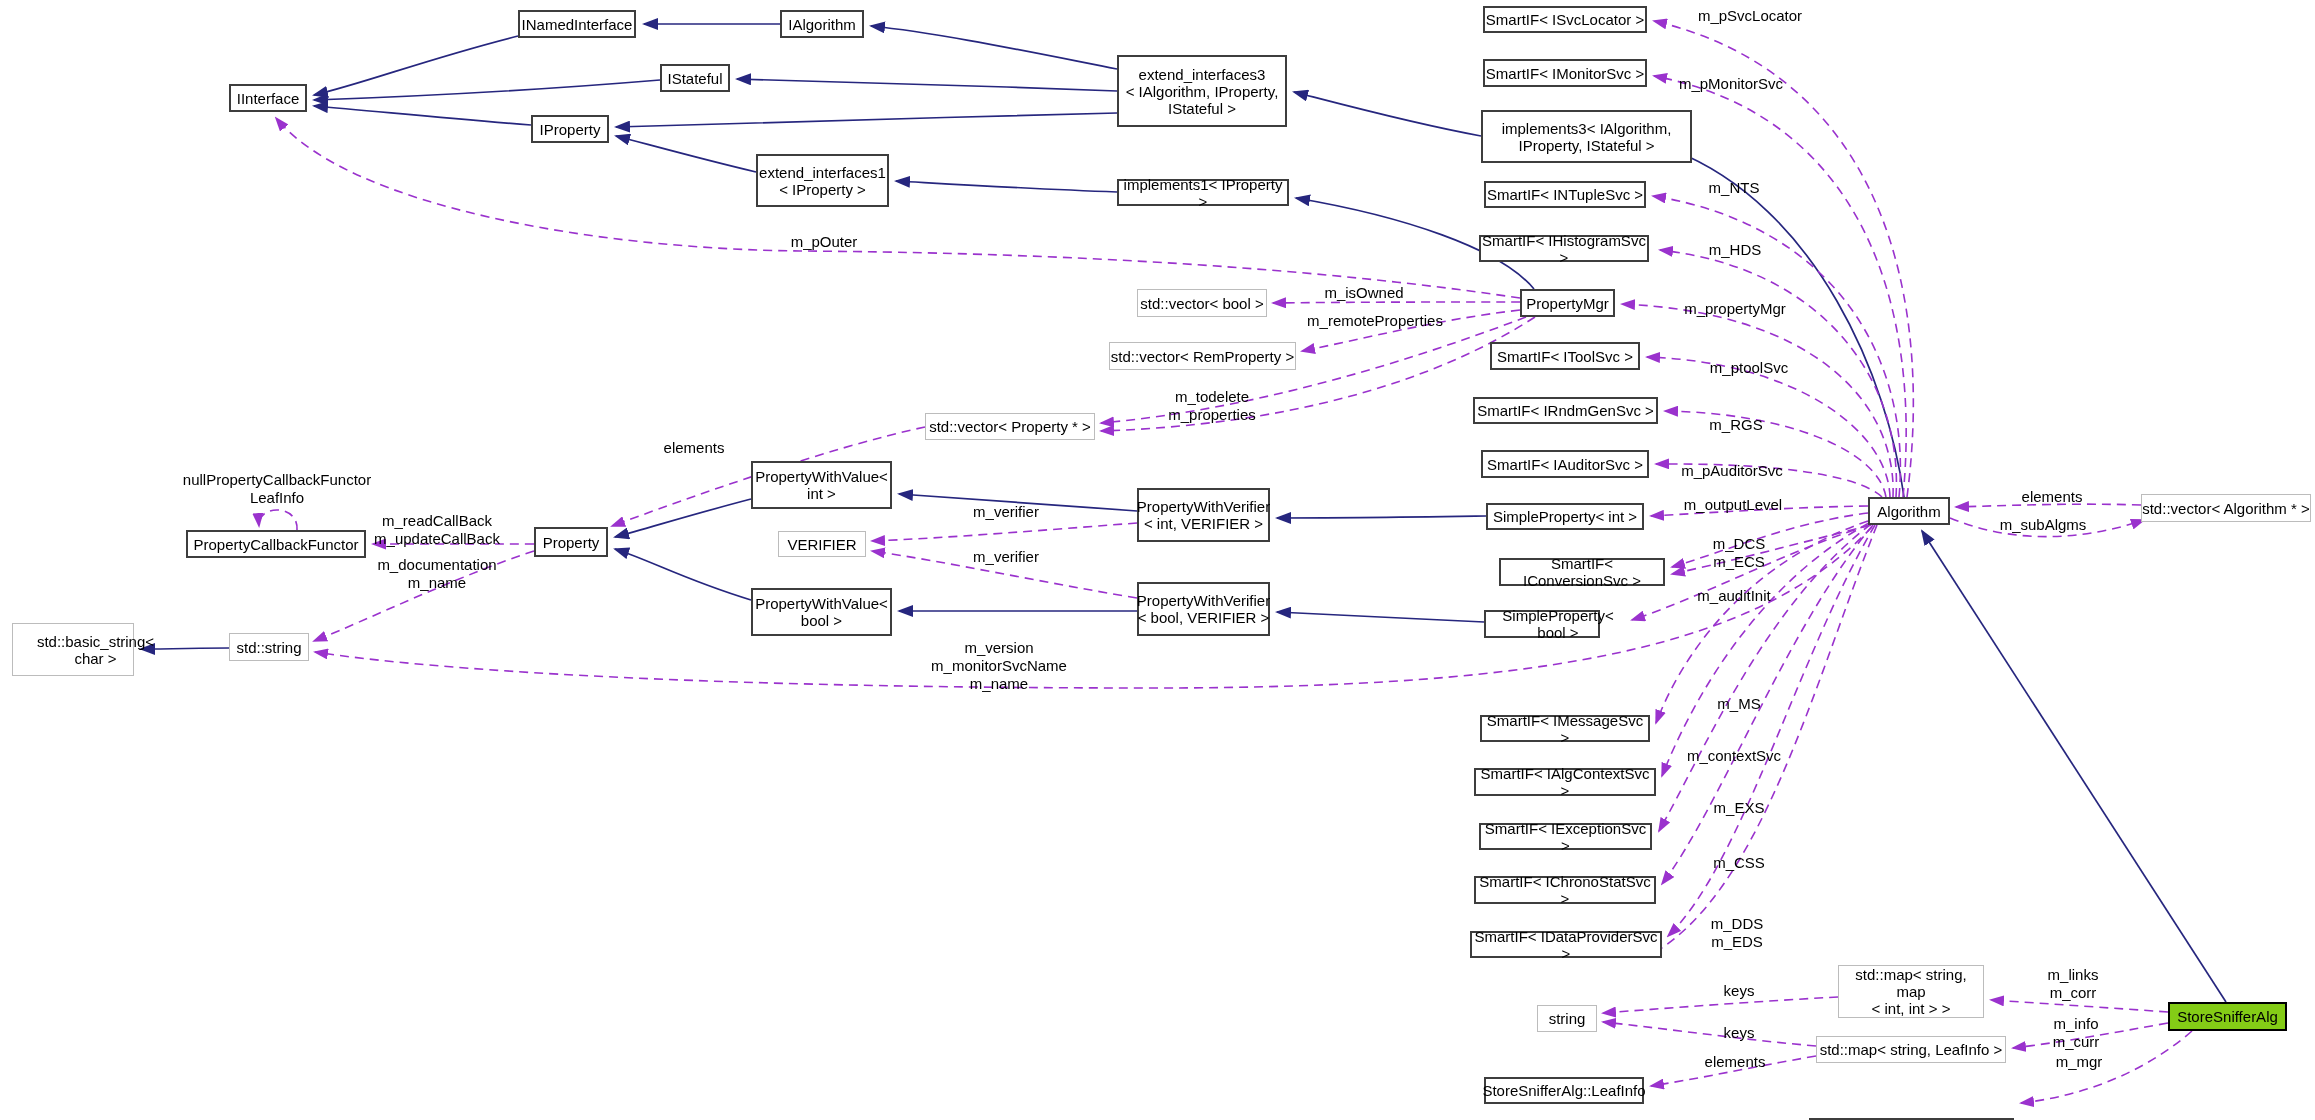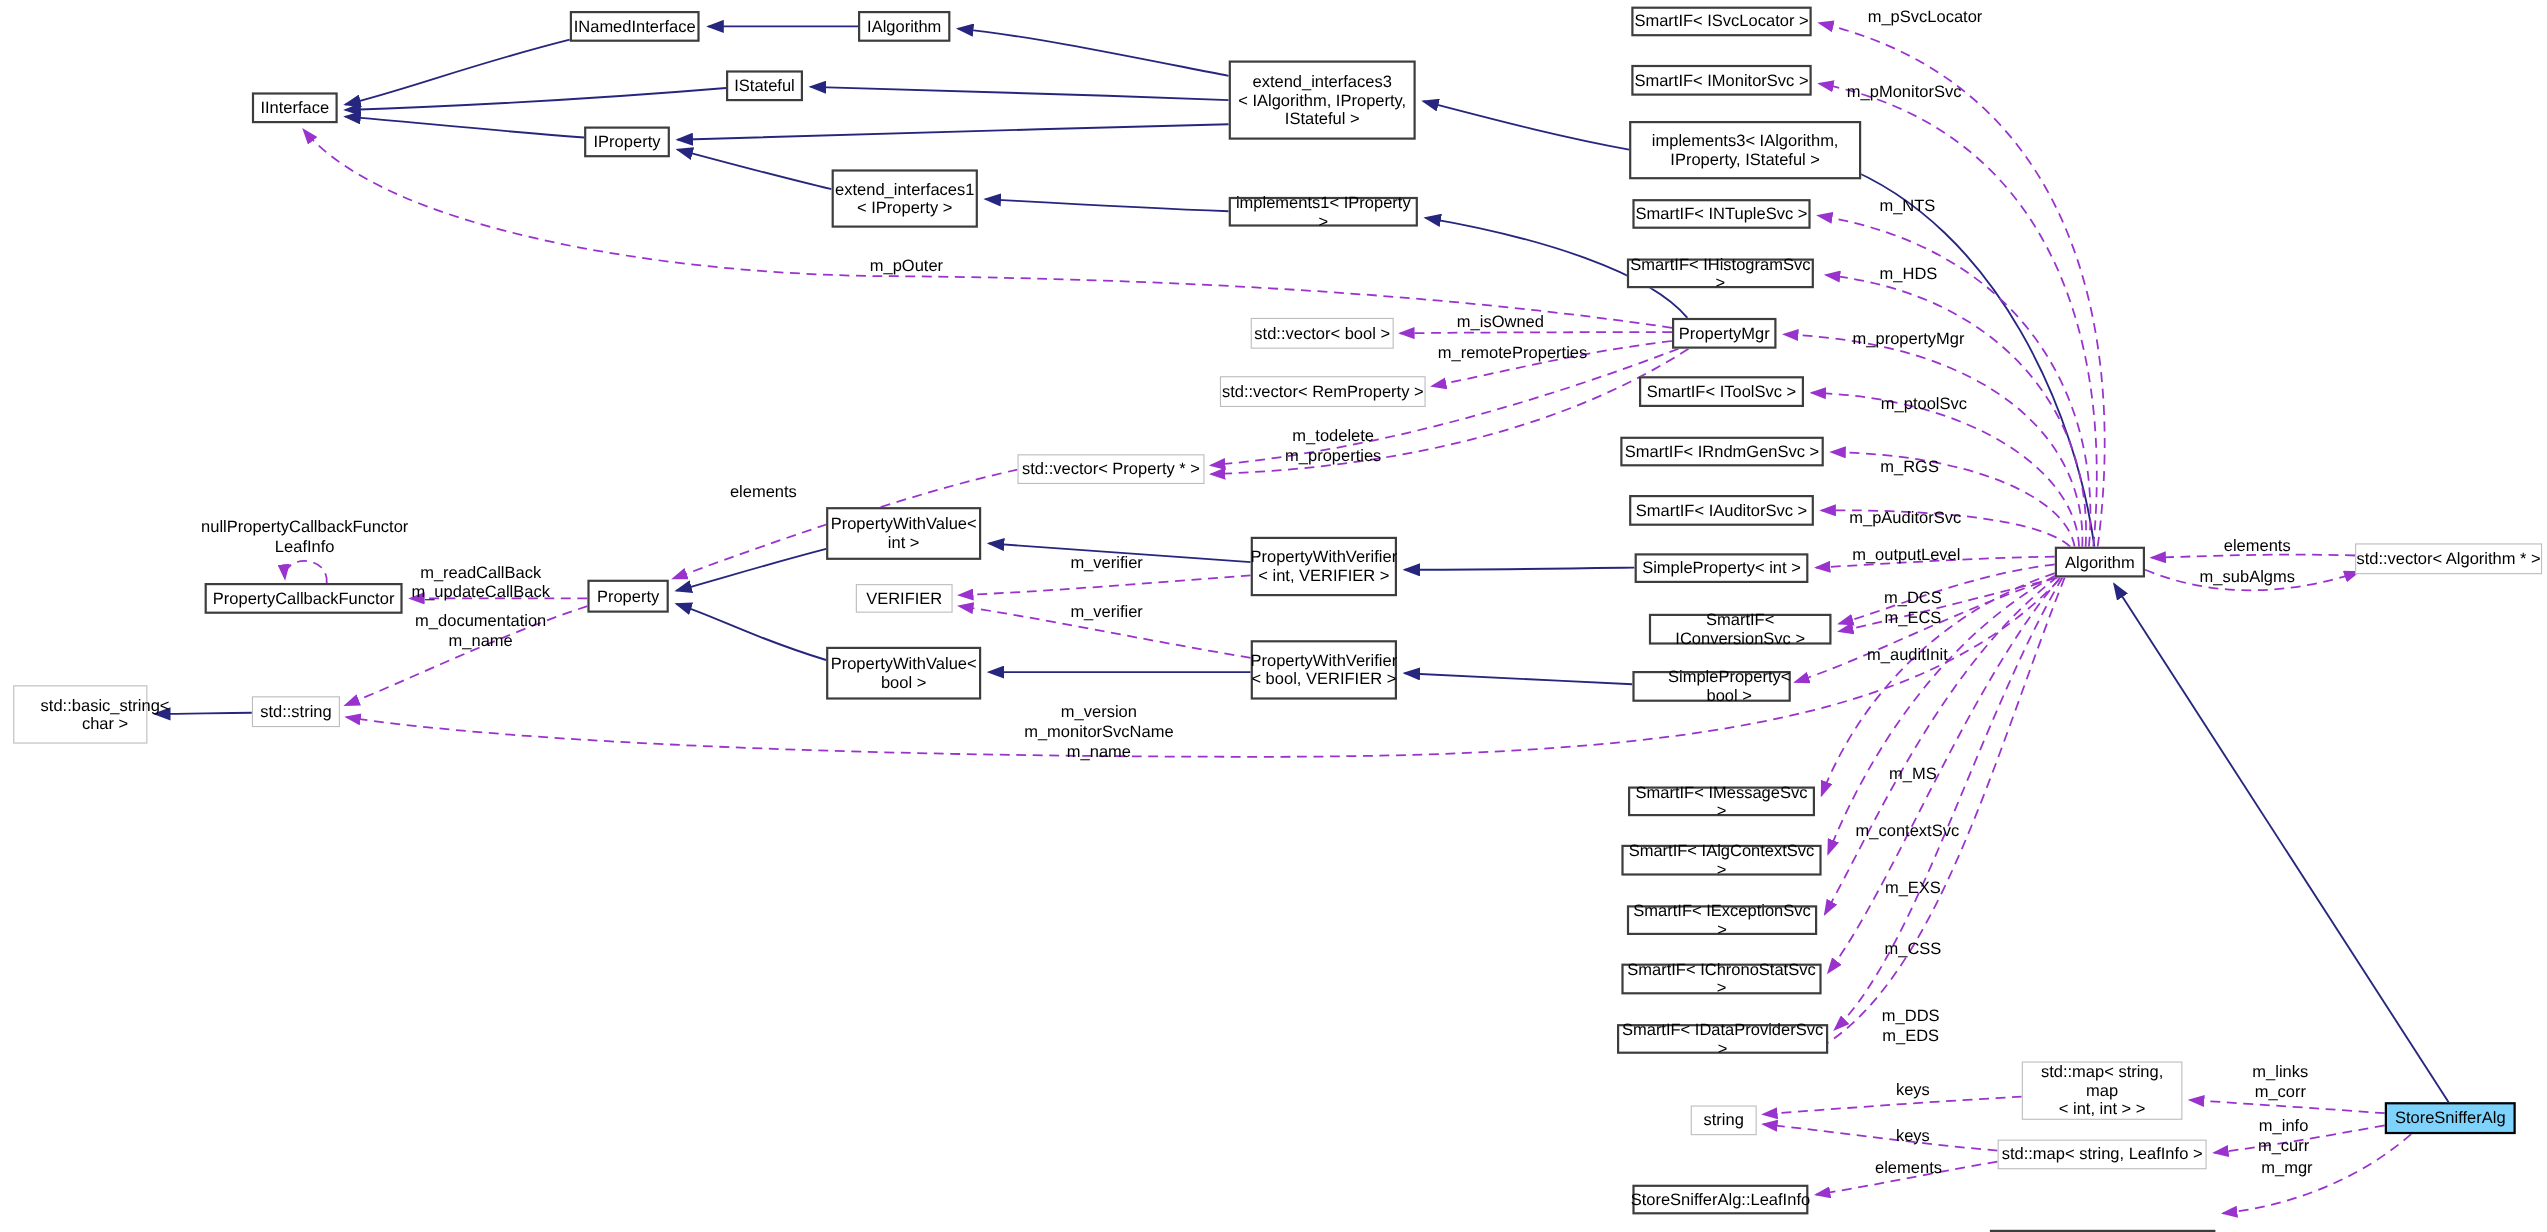--- a/index.html
+++ b/index.html
@@ -3,21 +3,21 @@
 <meta charset="utf-8">
 <style>
   html,body{margin:0;padding:0;background:#ffffff;}
   #diagram{position:relative;width:2315px;height:1120px;background:#ffffff;overflow:hidden;
            font-family:"Liberation Sans",sans-serif;}
   #edge-layer{position:absolute;left:0;top:0;width:2315px;height:1120px;pointer-events:none;}
   .node{position:absolute;box-sizing:border-box;background:#ffffff;border:2px solid #3d3d3d;
         display:flex;align-items:center;justify-content:center;text-align:center;
         font-size:15px;line-height:17px;color:#000;white-space:pre-line;cursor:pointer;}
   .node.ext{border:1.5px solid #bcbcbc;cursor:default;}
-  .node.current{background:#7dd3fc;border:2px solid #000000;font-weight:normal;cursor:default;}
+  .node.current{background:#84cc16;border:2px solid #000000;font-weight:normal;cursor:default;}
   .elabel{position:absolute;transform:translate(-50%,-50%);font-size:15px;line-height:18px;
           color:#000;text-align:center;white-space:pre-line;pointer-events:none;}
 </style>
 </head>
 <body>
 
 <div id="diagram">
   <svg id="edge-layer" xmlns="http://www.w3.org/2000/svg">
     <defs>
       <marker id="arrow-inherit" markerUnits="userSpaceOnUse" markerWidth="16" markerHeight="12" refX="14" refY="6" orient="auto">
@@ -117,21 +117,21 @@
 int &gt;</div>
       <div class="node ext" style="left: 778px; top: 531px; width: 88px; height: 26px;">VERIFIER</div>
       <div class="node" style="left: 1137px; top: 488px; width: 133px; height: 54px;">PropertyWithVerifier
 &lt; int, VERIFIER &gt;</div>
       <div class="node" style="left: 1486px; top: 503px; width: 158px; height: 27px;">SimpleProperty&lt; int &gt;</div>
       <div class="node" style="left: 1499px; top: 558px; width: 166px; height: 28px;">SmartIF&lt; IConversionSvc &gt;</div>
       <div class="node" style="left: 751px; top: 588px; width: 141px; height: 48px;">PropertyWithValue&lt;
 bool &gt;</div>
       <div class="node" style="left: 1137px; top: 582px; width: 133px; height: 54px;">PropertyWithVerifier
 &lt; bool, VERIFIER &gt;</div>
-      <div class="node" style="left: 1484px; top: 610px; width: 144px; height: 28px; padding-left: 32px;">SimpleProperty&lt; bool &gt;</div>
+      <div class="node" style="left: 1484px; top: 610px; width: 116px; height: 28px; padding-left: 32px;">SimpleProperty&lt; bool &gt;</div>
       <div class="node" style="left: 186px; top: 530px; width: 180px; height: 28px;">PropertyCallbackFunctor</div>
       <div class="node" style="left: 534px; top: 527px; width: 74px; height: 30px;">Property</div>
       <div class="node ext" style="left: 12px; top: 623px; width: 122px; height: 53px; padding-left: 45px;">std::basic_string&lt;
 char &gt;</div>
       <div class="node ext" style="left: 229px; top: 633px; width: 80px; height: 28px;">std::string</div>
       <div class="node" style="left: 1868px; top: 497px; width: 82px; height: 28px;">Algorithm</div>
       <div class="node ext" style="left: 2141px; top: 494px; width: 170px; height: 28px;">std::vector&lt; Algorithm * &gt;</div>
       <div class="node" style="left: 1480px; top: 715px; width: 170px; height: 27px;">SmartIF&lt; IMessageSvc &gt;</div>
       <div class="node" style="left: 1474px; top: 768px; width: 182px; height: 28px;">SmartIF&lt; IAlgContextSvc &gt;</div>
       <div class="node" style="left: 1479px; top: 823px; width: 173px; height: 27px;">SmartIF&lt; IExceptionSvc &gt;</div>

